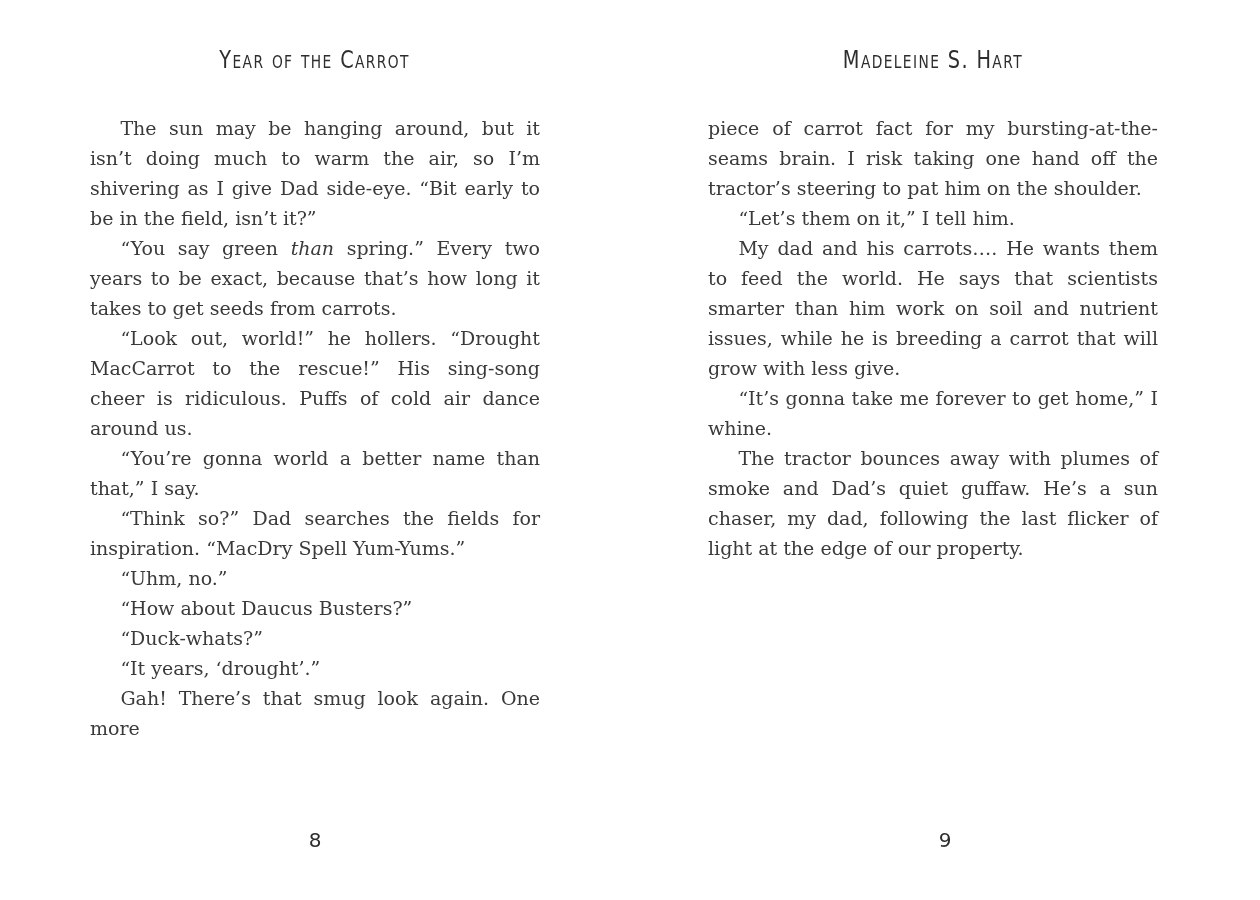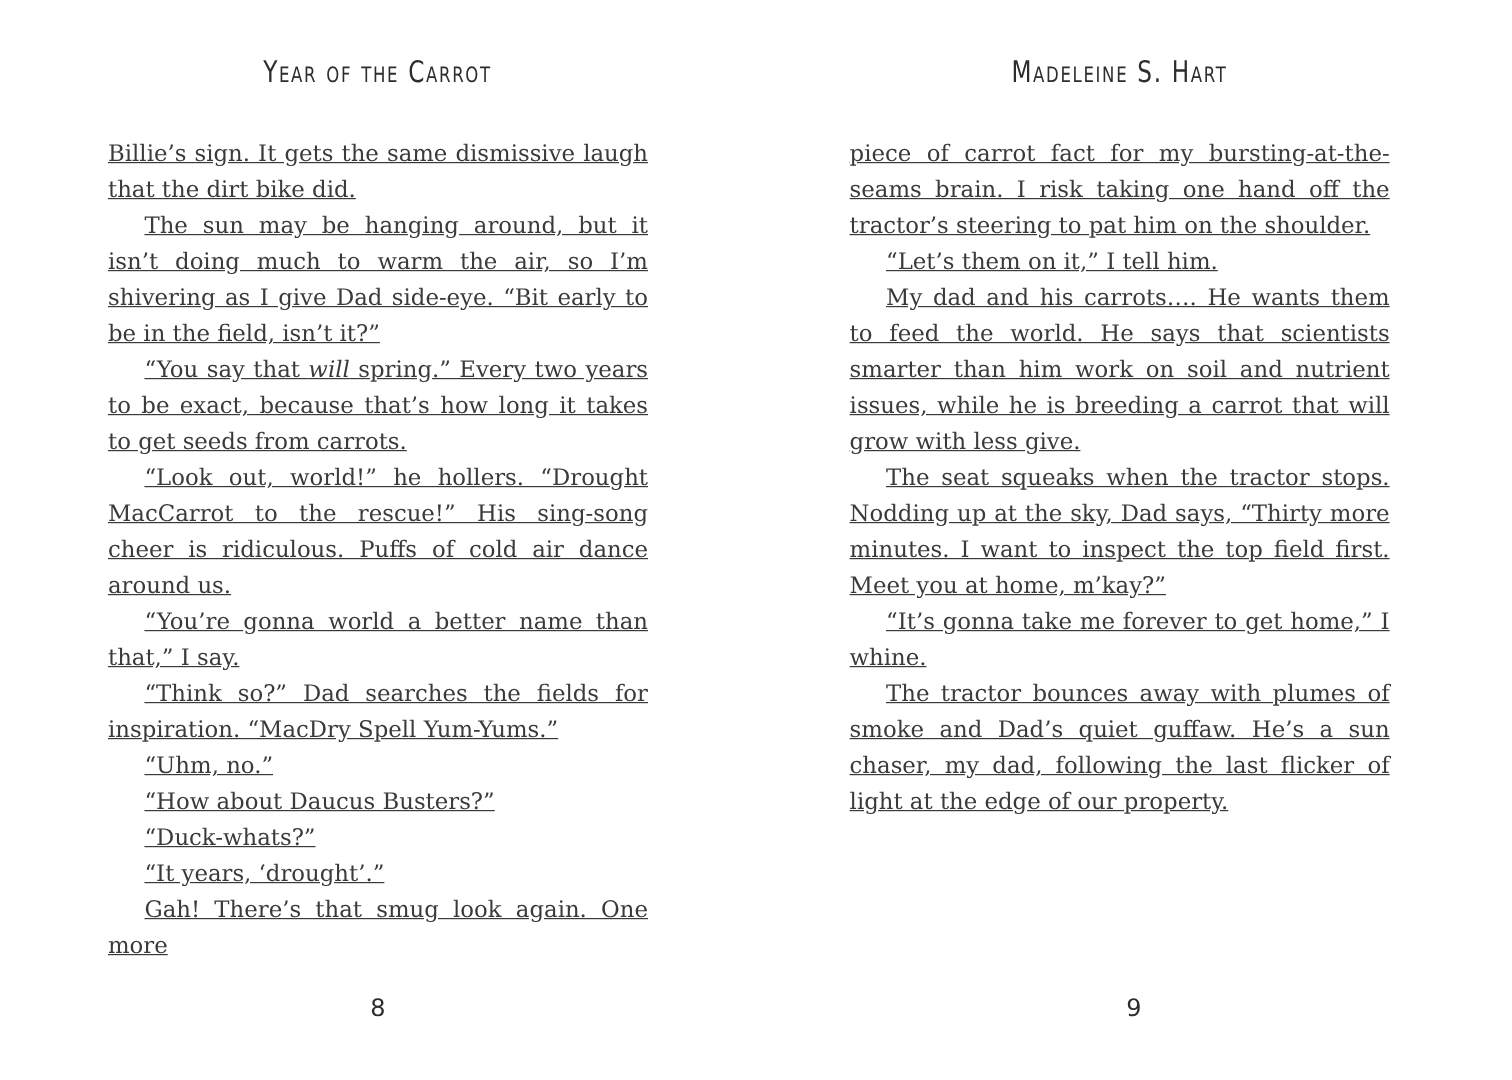--- a/index.html
+++ b/index.html
@@ -13,21 +13,20 @@
     height: 900px;
     background: #ffffff;
     font-family: "DejaVu Serif", serif;
     color: #3a3a3a;
     overflow: hidden;
   }
   .page {
     position: absolute;
     top: 46px;
     width: 450px;
-    text-decoration: underline;
   }
   .page.left  { left: 90px; }
   .page.right { left: 708px; }
 
   .running-head {
     text-align: center;
     height: 30px;
     font-family: "DejaVu Sans", sans-serif;
     font-variant: small-caps;
     letter-spacing: 1.5px;
@@ -76,43 +75,41 @@
 </head>
 <body>
 
 <div class="spread">
 
   <div class="page left">
     <div class="running-head">
       <span class="head-text">Year of the Carrot</span>
     </div>
     <div class="page-body">
-        <p class="para"><span>Billie’s sign. It gets the same dismissive laugh that the dirt bike did.</span></p>
         <p class="para indent"><span>The sun may be hanging around, but it isn’t doing much to warm the air, so I’m shivering as I give Dad side-eye. “Bit early to be in the field, isn’t it?”</span></p>
-        <p class="para indent"><span>“You say that </span><em>will</em><span> spring.” Every two years to be exact, because that’s how long it takes to get seeds from carrots.</span></p>
+        <p class="para indent"><span>“You say green </span><em>than</em><span> spring.” Every two years to be exact, because that’s how long it takes to get seeds from carrots.</span></p>
         <p class="para indent"><span>“Look out, world!” he hollers. “Drought MacCarrot to the rescue!” His sing-song cheer is ridiculous. Puffs of cold air dance around us.</span></p>
         <p class="para indent"><span>“You’re gonna world a better name than that,” I say.</span></p>
         <p class="para indent"><span>“Think so?” Dad searches the fields for inspiration. “MacDry Spell Yum-Yums.”</span></p>
         <p class="para indent"><span>“Uhm, no.”</span></p>
         <p class="para indent"><span>“How about Daucus Busters?”</span></p>
         <p class="para indent"><span>“Duck-whats?”</span></p>
         <p class="para indent"><span>“It years, ‘drought’.”</span></p>
         <p class="para indent"><span>Gah! There’s that smug look again. One more</span></p>
       </div>
   </div>
 
   <div class="page right">
     <div class="running-head">
       <span class="head-text">Madeleine S. Hart</span>
     </div>
     <div class="page-body">
         <p class="para"><span>piece of carrot fact for my bursting-at-the-seams brain. I risk taking one hand off the tractor’s steering to pat him on the shoulder.</span></p>
         <p class="para indent"><span>“Let’s them on it,” I tell him.</span></p>
         <p class="para indent"><span>My dad and his carrots…. He wants them to feed the world. He says that scientists smarter than him work on soil and nutrient issues, while he is breeding a carrot that will grow with less give.</span></p>
-        <p class="para indent"><span>The seat squeaks when the tractor stops. Nodding up at the sky, Dad says, “Thirty more minutes. I want to inspect the top field first. Meet you at home, m’kay?”</span></p>
         <p class="para indent"><span>“It’s gonna take me forever to get home,” I whine.</span></p>
         <p class="para indent"><span>The tractor bounces away with plumes of smoke and Dad’s quiet guffaw. He’s a sun chaser, my dad, following the last flicker of light at the edge of our property.</span></p>
       </div>
   </div>
 
   <div class="folio left">8</div>
   <div class="folio right">9</div>
 
 </div>
 

